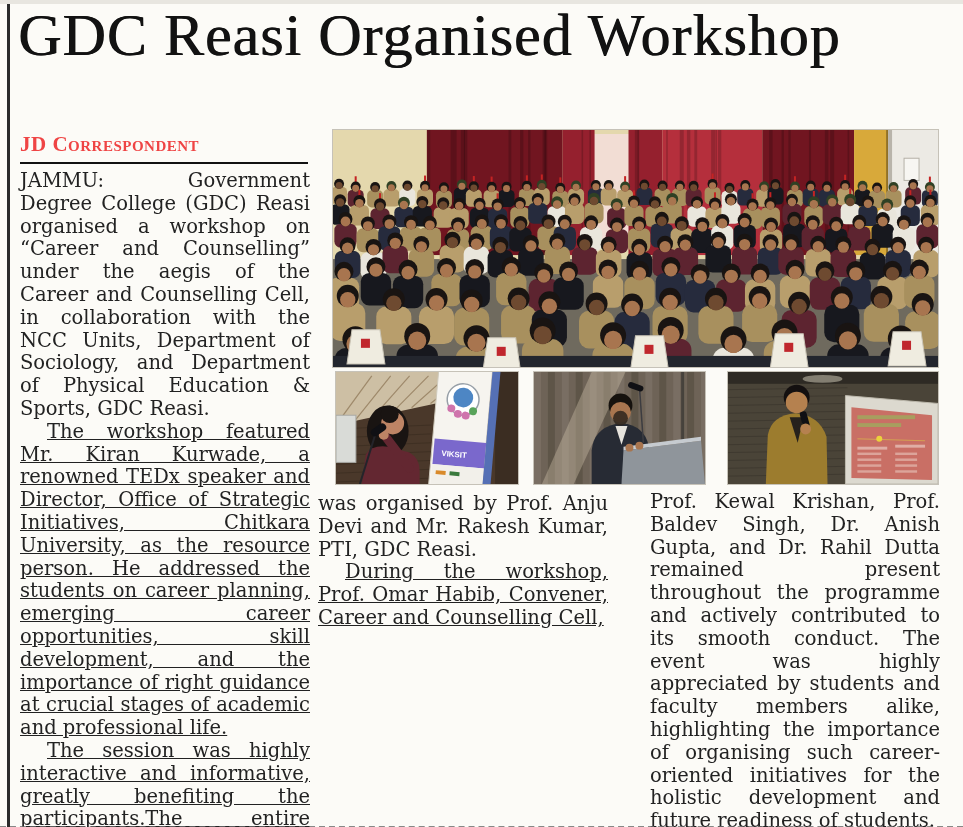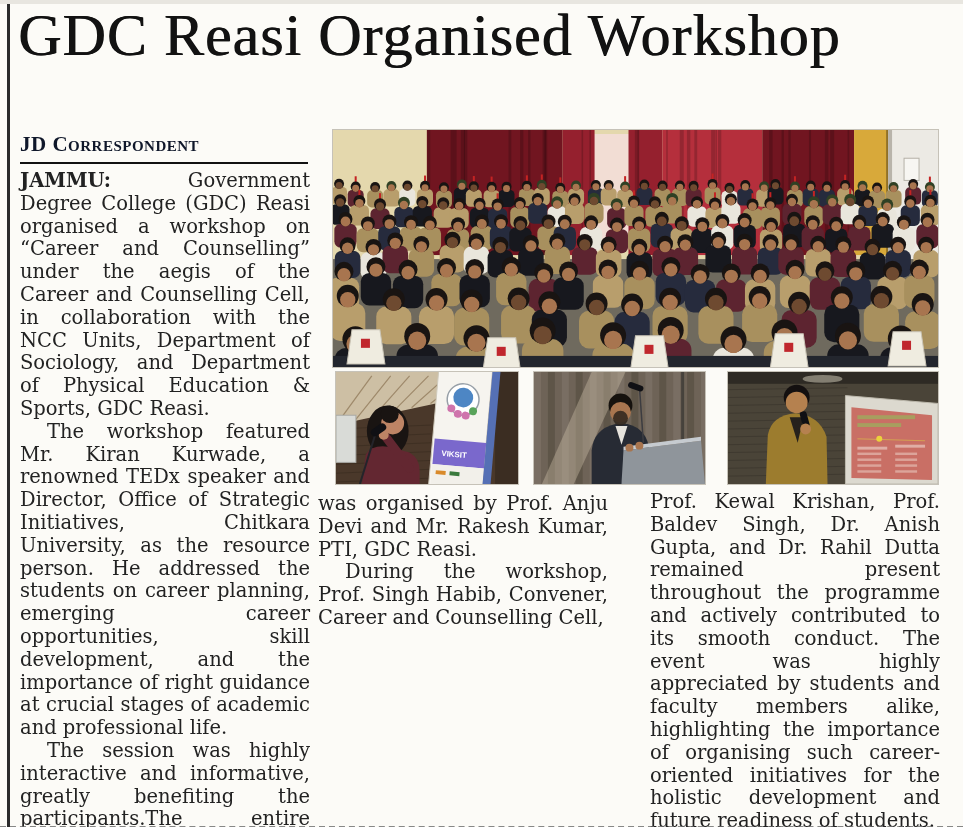--- a/index.html
+++ b/index.html
@@ -20,34 +20,34 @@
     position:absolute; left:18px; top:2px; width:940px;
     font-family:"Liberation Serif", serif;
     font-size:60px; line-height:59px; letter-spacing:1px;
     color:#121212; text-shadow:0.7px 0 0 currentColor;
     white-space:nowrap;
   }
   #byline{
     position:absolute; left:20px; top:128px; width:288px;
     font-family:"Liberation Serif", serif;
     font-variant:small-caps; font-weight:bold; font-size:21px;
-    letter-spacing:0.5px; color:#0f172a;
+    letter-spacing:0.5px; color:#ef4444;
     border-bottom:2.5px solid #111; padding-bottom:5px;
   }
   .col{
     position:absolute; width:290px;
     font-size:19.5px; line-height:22.8px; text-align:justify;
     color:#222;
   }
   #col-1{left:20px;  top:166px;}
   #col-2{left:318px; top:489px;}
   #col-3{left:650px; top:487px;}
   .col p{margin:0; padding:0;}
-  .col p.ind{text-indent:27px;}
-  .lead{font-weight:bold;}
+  .col p.ind{text-indent:27px;text-decoration:underline;}
+  .lead{font-weight:normal;}
   .photo{
     position:absolute; border:1px solid #c6c2b8; background:#fff; box-sizing:border-box;
   }
   .photo svg{display:block; width:100%; height:100%;}
   #photo-main{left:332px; top:125px; width:607px; height:239px;}
   #photo-s1{left:335px; top:367px; width:184px; height:114px;}
   #photo-s2{left:533px; top:367px; width:173px; height:114px;}
   #photo-s3{left:727px; top:367px; width:212px; height:114px;}
   #bottom-cut{
     position:absolute; left:0; right:0; bottom:3px; height:0;
@@ -757,21 +757,21 @@
   </div>
 
   <div id="col-1" class="col">
     <p><span class="lead">JAMMU:</span><span> Government Degree College (GDC) Reasi organised a workshop on “Career and Counselling” under the aegis of the Career and Counselling Cell, in collaboration with the NCC Units, Department of Sociology, and Department of Physical Education &amp; Sports, GDC Reasi.</span></p>
     <p class="ind">The workshop featured Mr. Kiran Kurwade, a renowned TEDx speaker and Director, Office of Strategic Initiatives, Chitkara University, as the resource person. He addressed the students on career planning, emerging career opportunities, skill development, and the importance of right guidance at crucial stages of academic and professional life.</p>
     <p class="ind">The session was highly interactive and informative, greatly benefiting the participants.The entire programme</p>
   </div>
 
   <div id="col-2" class="col">
     <p>was organised by Prof. Anju Devi and Mr. Rakesh Kumar, PTI, GDC Reasi.</p>
-    <p class="ind">During the workshop, Prof. Singh Habib, Convener, Career and Counselling Cell,</p>
+    <p class="ind">During the workshop, Prof. Omar Habib, Convener, Career and Counselling Cell,</p>
   </div>
 
   <div id="col-3" class="col">
     <p>Prof. Kewal Krishan, Prof. Baldev Singh, Dr. Anish Gupta, and Dr. Rahil Dutta remained present throughout the programme and actively contributed to its smooth conduct. The event was highly appreciated by students and faculty members alike, highlighting the importance of organising such career-oriented initiatives for the holistic development and future readiness of students.</p>
   </div>
 
   <div id="bottom-cut"></div>
 </div>
 
 </body></html>

